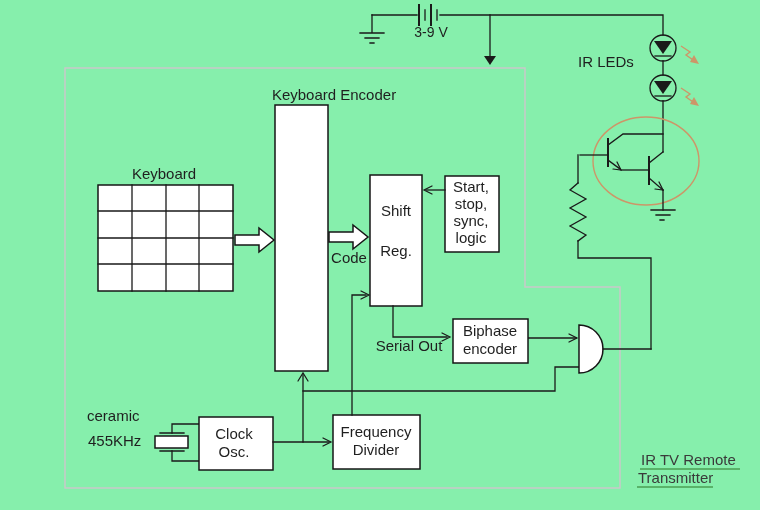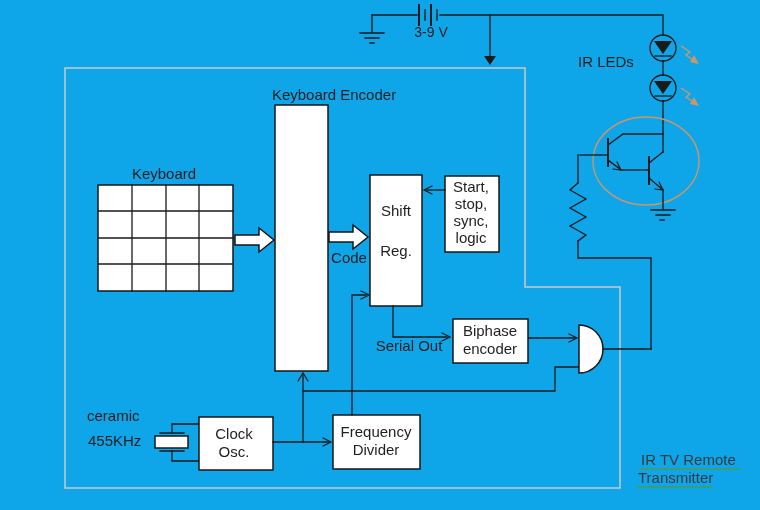--- a/index.html
+++ b/index.html
@@ -1,16 +1,16 @@
 <!DOCTYPE html>
 <html><head>
 <meta charset="utf-8">
 <style>
   html,body{margin:0;padding:0;background:#ffffff;}
-  .stage{position:relative;width:760px;height:510px;background:#0ea5e9;overflow:hidden;}
+  .stage{position:relative;width:760px;height:510px;background:#86efac;overflow:hidden;}
   svg{display:block;}
   .wire{stroke:#1a1a1a;stroke-width:1.3;fill:none;stroke-linecap:square;}
   .w2{stroke-width:2;}
   .box{fill:#ffffff;stroke:#161616;stroke-width:1.5;}
   .frame{fill:none;stroke:#c9c9c9;stroke-width:1.5;}
   .solid{fill:#1a1a1a;stroke:none;}
   .barb{stroke:#1a1a1a;stroke-width:1.2;fill:none;stroke-linecap:round;}
   .orange{stroke:#cd9668;fill:none;stroke-width:1.4;}
   .t{font-family:"Liberation Sans","DejaVu Sans",sans-serif;font-size:15px;fill:#1f1f1f;}
   .t-small{font-size:14px;}

